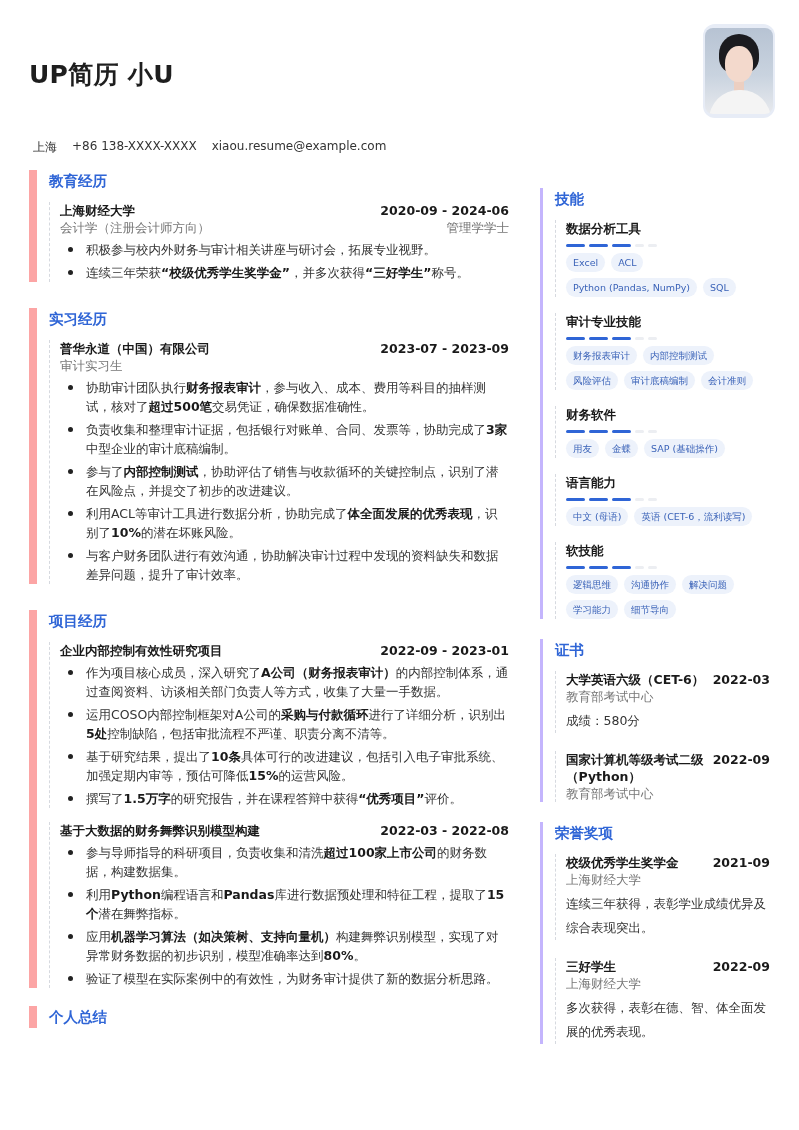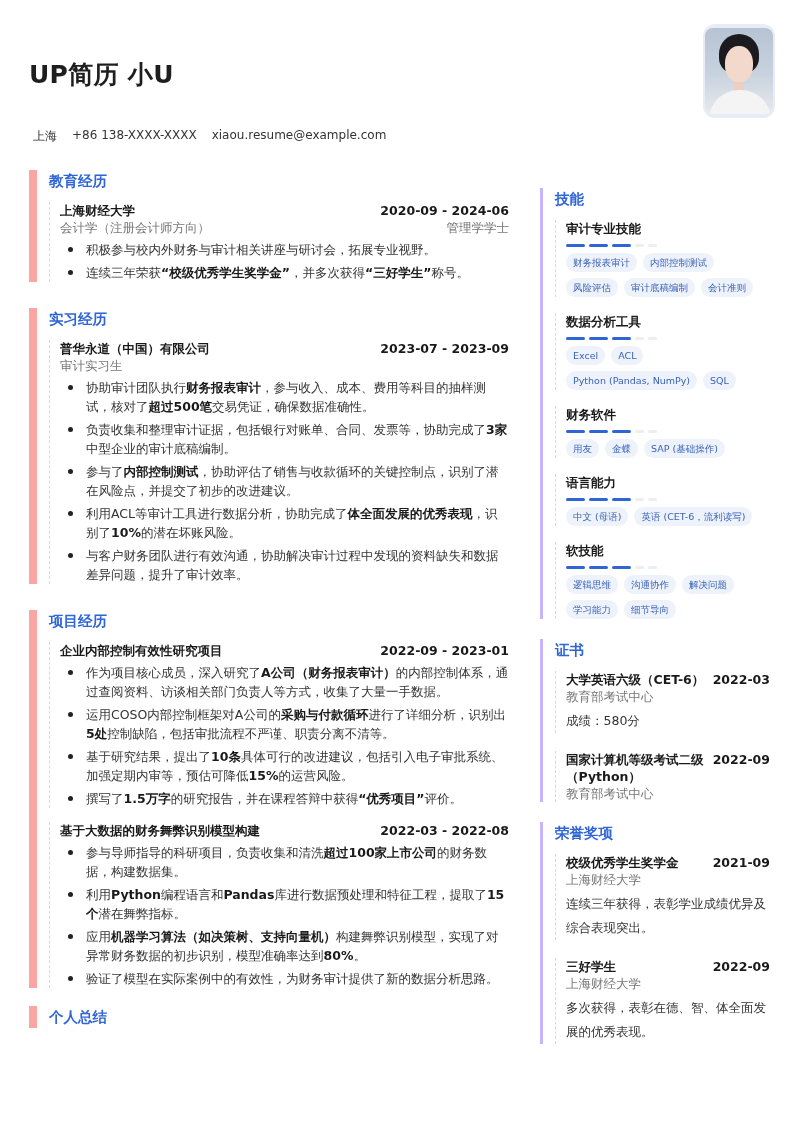--- a/index.html
+++ b/index.html
@@ -1,21 +1,21 @@
 <!DOCTYPE html>
 <html><head>
 <meta charset="utf-8">
 <style>
   * { box-sizing: border-box; margin: 0; padding: 0; }
   html, body { width: 799px; height: 1130px; overflow: hidden; background: #ffffff; }
   body { font-family: "DejaVu Sans", "Liberation Sans", sans-serif; color: #222; position: relative; }
 
   .header { position: absolute; left: 0; top: 0; width: 799px; height: 160px; }
   .name { position: absolute; left: 29px; top: 58px; font-size: 25px; font-weight: 600; color: #1e1e1e; letter-spacing: 0.3px; }
-  .contacts { position: absolute; left: 33px; top: 128px; font-size: 12px; color: #333; display: flex; gap: 15px; }
+  .contacts { position: absolute; left: 33px; top: 139px; font-size: 12px; color: #333; display: flex; gap: 15px; }
   .photo-wrap { position: absolute; left: 703px; top: 24px; width: 72px; height: 94px; border-radius: 12px; background: #e7ecf6; padding: 4px 2px; }
   .photo { width: 100%; height: 100%; border-radius: 8px; background: linear-gradient(180deg, #b7c3d3 0%, #c9d3df 55%, #e8eaee 100%); position: relative; overflow: hidden; }
   .photo .hair { position: absolute; left: 14px; top: 6px; width: 40px; height: 40px; border-radius: 50% 50% 40% 40%; background: #1b1b1f; }
   .photo .face { position: absolute; left: 20px; top: 18px; width: 28px; height: 36px; border-radius: 48% 48% 45% 45%; background: #f3d9cc; }
   .photo .body { position: absolute; left: 4px; top: 62px; width: 62px; height: 40px; border-radius: 30px 30px 0 0; background: #f4f4f4; }
   .photo .neck { position: absolute; left: 29px; top: 50px; width: 10px; height: 14px; background: #eccfc1; }
 
   .left { position: absolute; left: 29px; top: 170px; width: 480px; }
   .right { position: absolute; left: 540px; top: 188px; width: 230px; }
 
@@ -142,53 +142,53 @@
     <div class="section-title">个人总结</div>
   </div>
 </div>
 
 <div class="right">
 
   <div class="r-section">
     <div class="section-title">技能</div>
     <div id="skills-list">
         <div class="skill">
+          <div class="skill-name">数据分析工具</div>
+          <div class="level">
+            <span></span>
+            <span></span>
+            <span></span>
+            <span class="off"></span>
+            <span class="off"></span>
+          </div>
+          <div class="tags">
+            <span class="tag">Excel</span>
+            <span class="tag">ACL</span>
+            <span class="tag">Python (Pandas, NumPy)</span>
+            <span class="tag">SQL</span>
+          </div>
+        </div>
+        <div class="skill">
           <div class="skill-name">审计专业技能</div>
           <div class="level">
             <span></span>
             <span></span>
             <span></span>
             <span class="off"></span>
             <span class="off"></span>
           </div>
           <div class="tags">
             <span class="tag">财务报表审计</span>
             <span class="tag">内部控制测试</span>
             <span class="tag">风险评估</span>
             <span class="tag">审计底稿编制</span>
             <span class="tag">会计准则</span>
           </div>
         </div>
         <div class="skill">
-          <div class="skill-name">数据分析工具</div>
-          <div class="level">
-            <span></span>
-            <span></span>
-            <span></span>
-            <span class="off"></span>
-            <span class="off"></span>
-          </div>
-          <div class="tags">
-            <span class="tag">Excel</span>
-            <span class="tag">ACL</span>
-            <span class="tag">Python (Pandas, NumPy)</span>
-            <span class="tag">SQL</span>
-          </div>
-        </div>
-        <div class="skill">
           <div class="skill-name">财务软件</div>
           <div class="level">
             <span></span>
             <span></span>
             <span></span>
             <span class="off"></span>
             <span class="off"></span>
           </div>
           <div class="tags">
             <span class="tag">用友</span>

